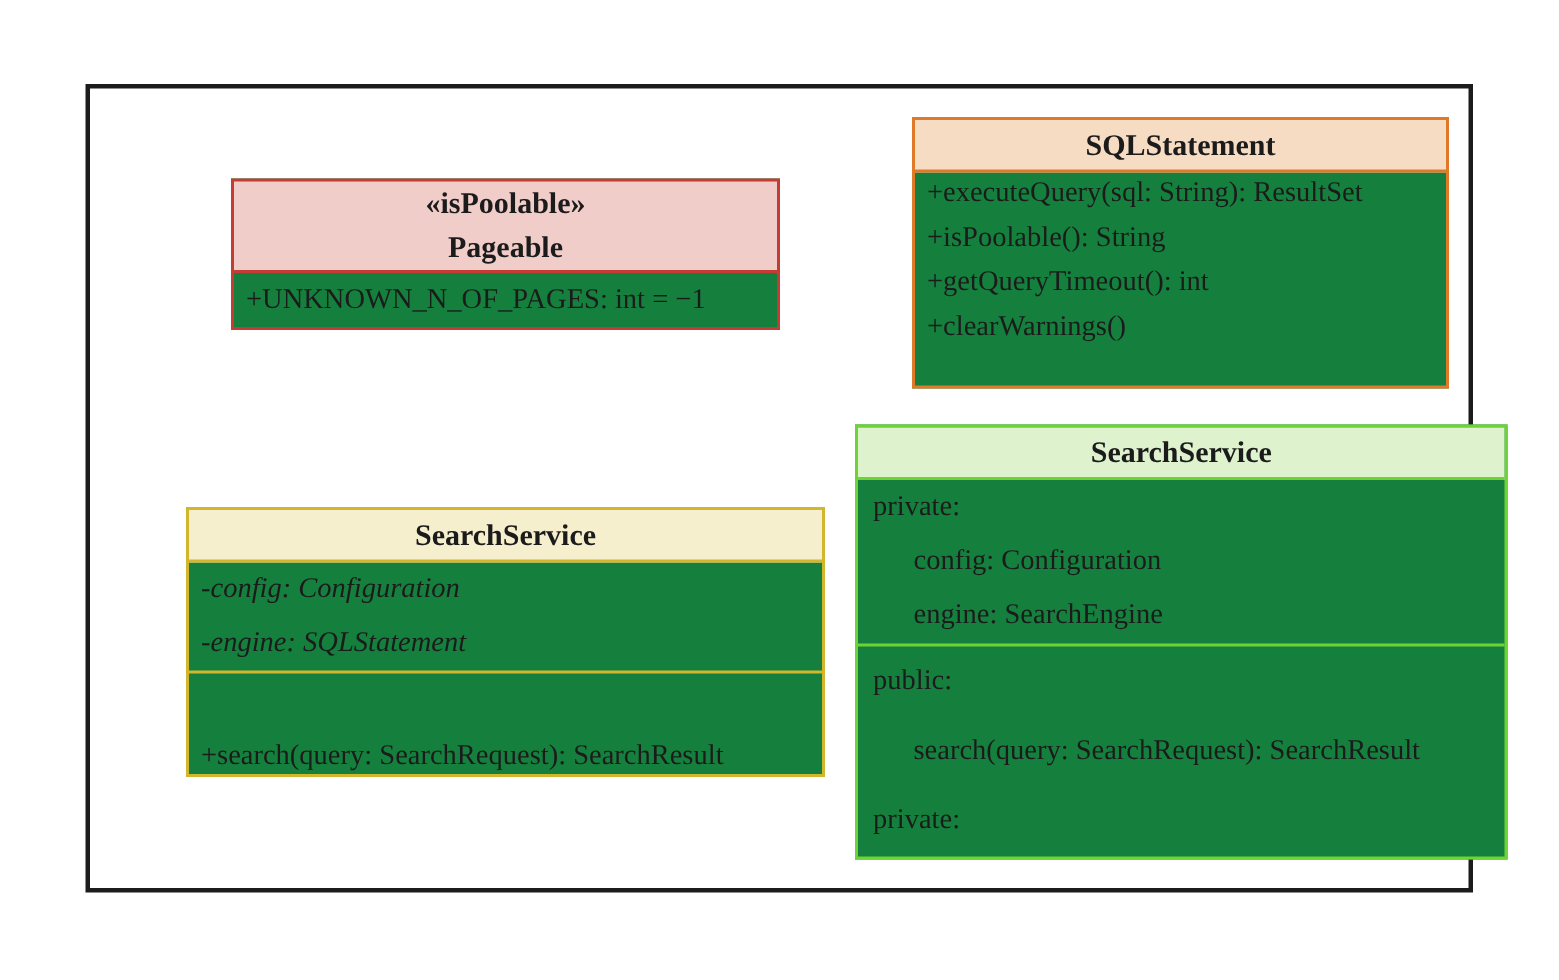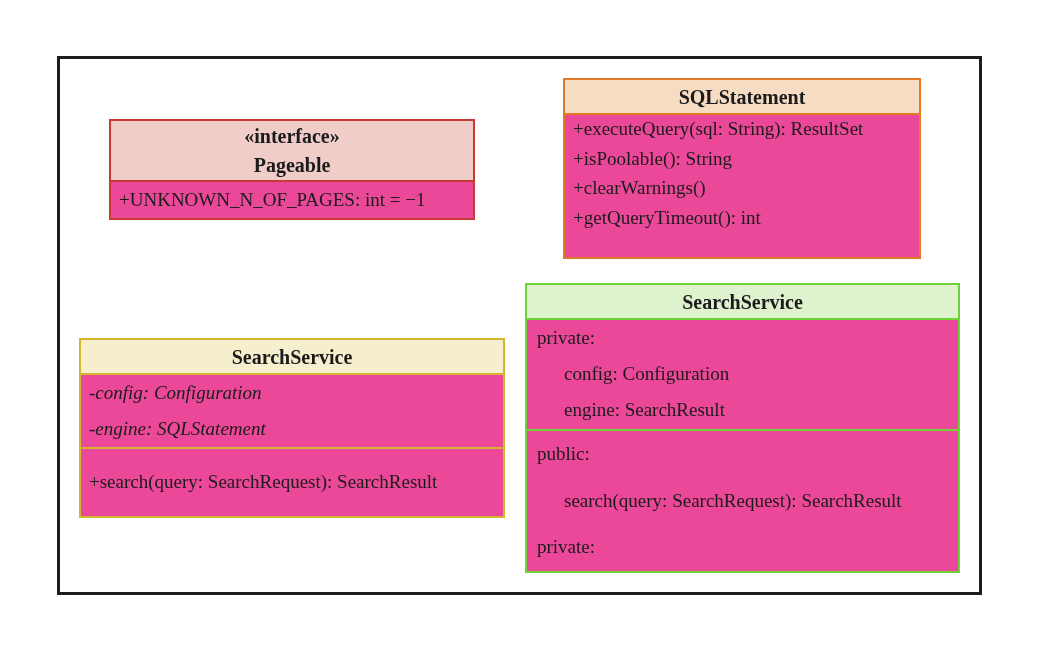--- a/index.html
+++ b/index.html
@@ -24,24 +24,25 @@
   .frame{
     position:absolute;
     left:57px;top:56px;width:925px;height:539px;
     border:3px solid var(--frame-border);
     box-sizing:border-box;
     background:#ffffff;
   }
   .uml-box{
     position:absolute;
     box-sizing:border-box;
-    background:#ec4899;
+    background:#15803d;
     border:2px solid;
     font-size:19px;
     line-height:1.2;
+    margin-left:45px;
   }
   .hdr{
     box-sizing:border-box;
     display:flex;flex-direction:column;
     align-items:center;justify-content:center;
     font-weight:bold;
     font-size:20px;
     border-bottom:2px solid;
   }
   .sec{
@@ -62,54 +63,54 @@
 
   
   .box-orange{left:563px;top:78px;width:358px;height:181px;border-color:var(--orange-border);}
   .box-orange .hdr{height:35px;background:var(--orange-fill);border-color:var(--orange-border);}
   .box-orange .sec{height:118px;}
 
   
   .box-yellow{left:79px;top:338px;width:426px;height:180px;border-color:var(--yellow-border);}
   .box-yellow .hdr{height:35px;background:var(--yellow-fill);border-color:var(--yellow-border);}
   .box-yellow .sec-attrs{height:72px;font-style:italic;}
-  .box-yellow .sec-methods{height:69px;border-color:var(--yellow-border);}
+  .box-yellow .sec-methods{height:69px;border-color:var(--yellow-border);justify-content:flex-end;}
 
   
   .box-green{left:525px;top:283px;width:435px;height:290px;border-color:var(--green-border);}
   .box-green .hdr{height:35px;background:var(--green-fill);border-color:var(--green-border);}
   .box-green .sec{padding:0 10px;}
   .box-green .sec-attrs{height:109px;}
   .box-green .sec-methods{height:142px;border-color:var(--green-border);}
 </style>
 </head>
 <body>
 
 <div class="canvas">
   <div class="frame"></div>
 
   <div class="uml-box box-red">
     <div class="hdr">
-      <div class="line">«interface»</div>
+      <div class="line">«isPoolable»</div>
       <div class="line">Pageable</div>
     </div>
     <div class="sec">
       <div class="line">+UNKNOWN_N_OF_PAGES: int = −1</div>
     </div>
   </div>
 
   <div class="uml-box box-orange">
     <div class="hdr">
       <div class="line">SQLStatement</div>
     </div>
     <div class="sec">
       <div class="line">+executeQuery(sql: String): ResultSet</div>
       <div class="line">+isPoolable(): String</div>
+      <div class="line">+getQueryTimeout(): int</div>
       <div class="line">+clearWarnings()</div>
-      <div class="line">+getQueryTimeout(): int</div>
     </div>
   </div>
 
   <div class="uml-box box-yellow">
     <div class="hdr">
       <div class="line">SearchService</div>
     </div>
     <div class="sec sec-attrs">
       <div class="line">-config: Configuration</div>
       <div class="line">-engine: SQLStatement</div>
@@ -119,21 +120,21 @@
     </div>
   </div>
 
   <div class="uml-box box-green">
     <div class="hdr">
       <div class="line">SearchService</div>
     </div>
     <div class="sec sec-attrs">
       <div class="line">private:</div>
       <div class="line indent">config: Configuration</div>
-      <div class="line indent">engine: SearchResult</div>
+      <div class="line indent">engine: SearchEngine</div>
     </div>
     <div class="sec sec-methods bordered">
       <div class="line">public:</div>
       <div class="line indent">search(query: SearchRequest): SearchResult</div>
       <div class="line">private:</div>
     </div>
   </div>
 </div>
 
 </body></html>

